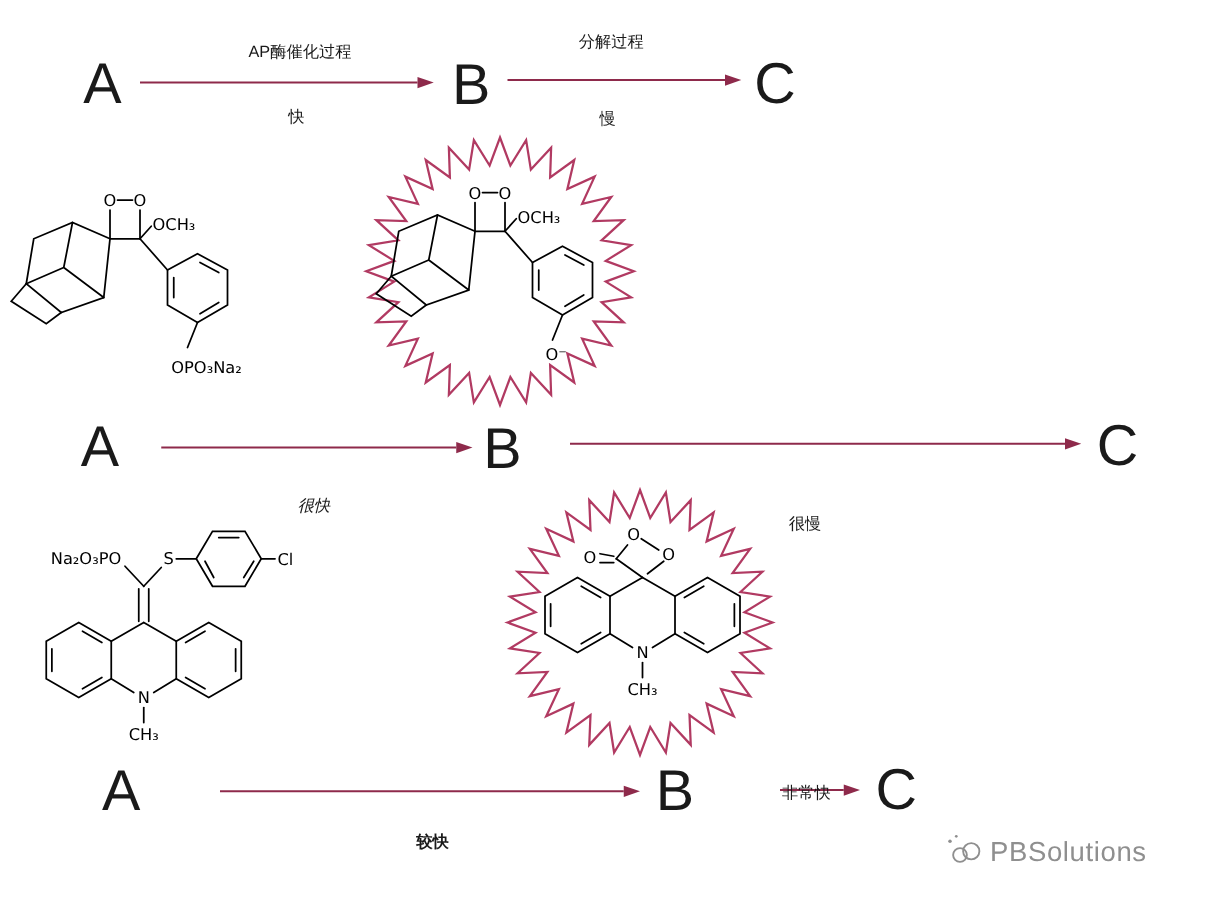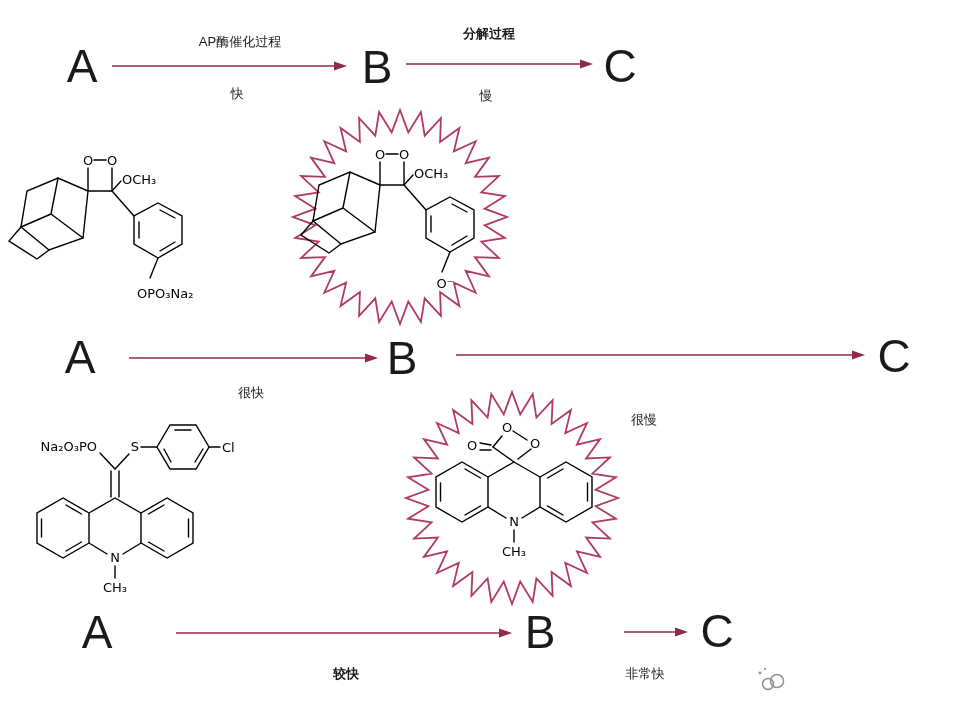--- a/index.html
+++ b/index.html
@@ -137,29 +137,30 @@
       <circle class="logodot" cx="760" cy="673" r="1.4"></circle>
       <circle class="logodot" cx="765" cy="669" r="1.1"></circle>
     </g>
   </svg>
 
   <span class="t abc" style="left:82px;  top:66px;">A</span>
   <span class="t abc" style="left:377px; top:67px;">B</span>
   <span class="t abc" style="left:620px; top:66px;">C</span>
   <span class="t lbl" style="left:240px; top:41px;">AP酶催化过程</span>
   <span class="t lbl" style="left:237px; top:93px;">快</span>
-  <span class="t lbl" style="left:489px; top:33px;font-weight:bold;">分解过程</span>
+  <span class="t lbl" style="left:489px; top:33px;">分解过程</span>
   <span class="t lbl" style="left:486px; top:95px;">慢</span>
 
   <span class="t abc" style="left:80px;  top:357px;">A</span>
   <span class="t abc" style="left:402px; top:358px;">B</span>
   <span class="t abc" style="left:894px; top:356px;">C</span>
-  <span class="t lbl" style="left:251px; top:392px;">很快</span>
+  <span class="t lbl" style="left:251px; top:404px;font-style:italic;">很快</span>
   <span class="t lbl" style="left:644px; top:392px;margin-top:27px;">很慢</span>
 
   <span class="t abc" style="left:97px;  top:632px;">A</span>
   <span class="t abc" style="left:540px; top:632px;">B</span>
   <span class="t abc" style="left:717px; top:631px;">C</span>
   <span class="t lbl" style="left:346px; top:673px;font-weight:bold;">较快</span>
-  <span class="t lbl" style="left:645px; top:673px;">非常快</span>
+  <span class="t lbl" style="left:645px; top:634px;">非常快</span>
 
+  <span class="wm" style="left:792px; top:682px;">PBSolutions</span>
 
 </div>
 
 </body></html>

